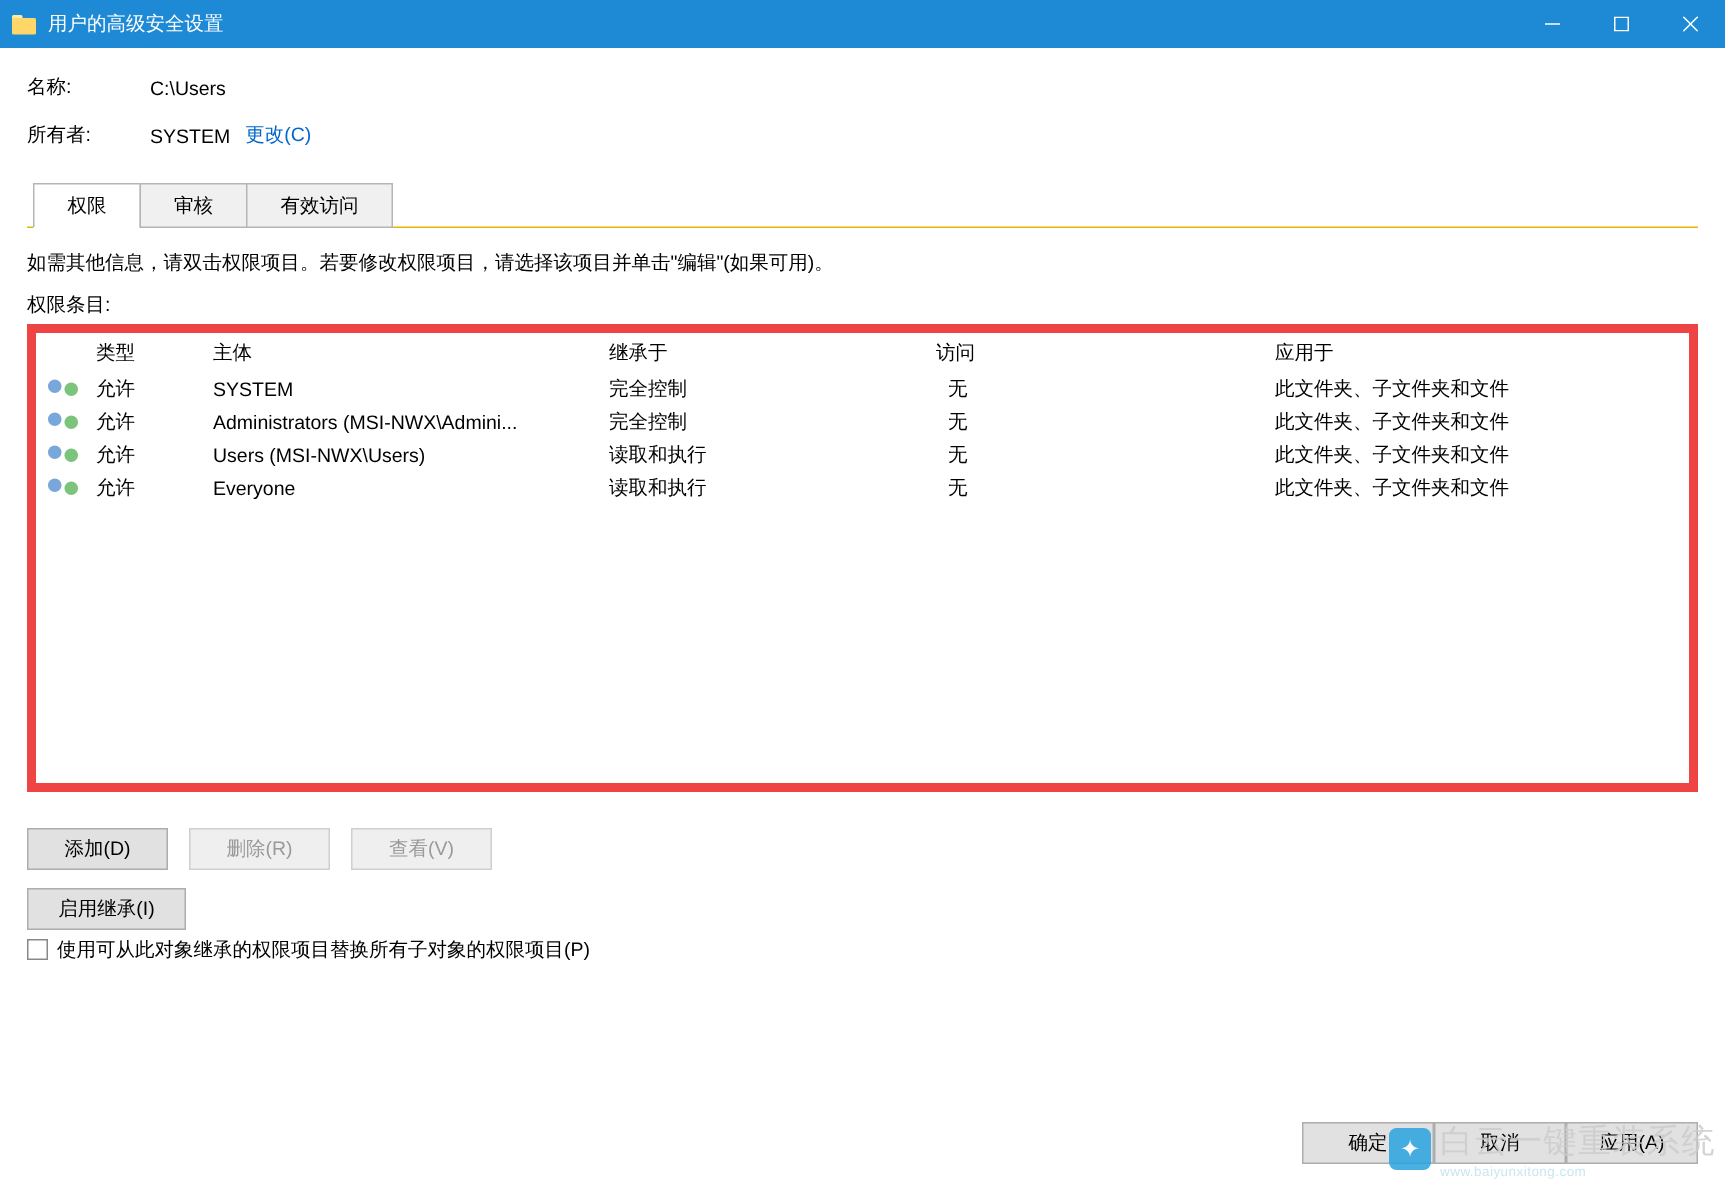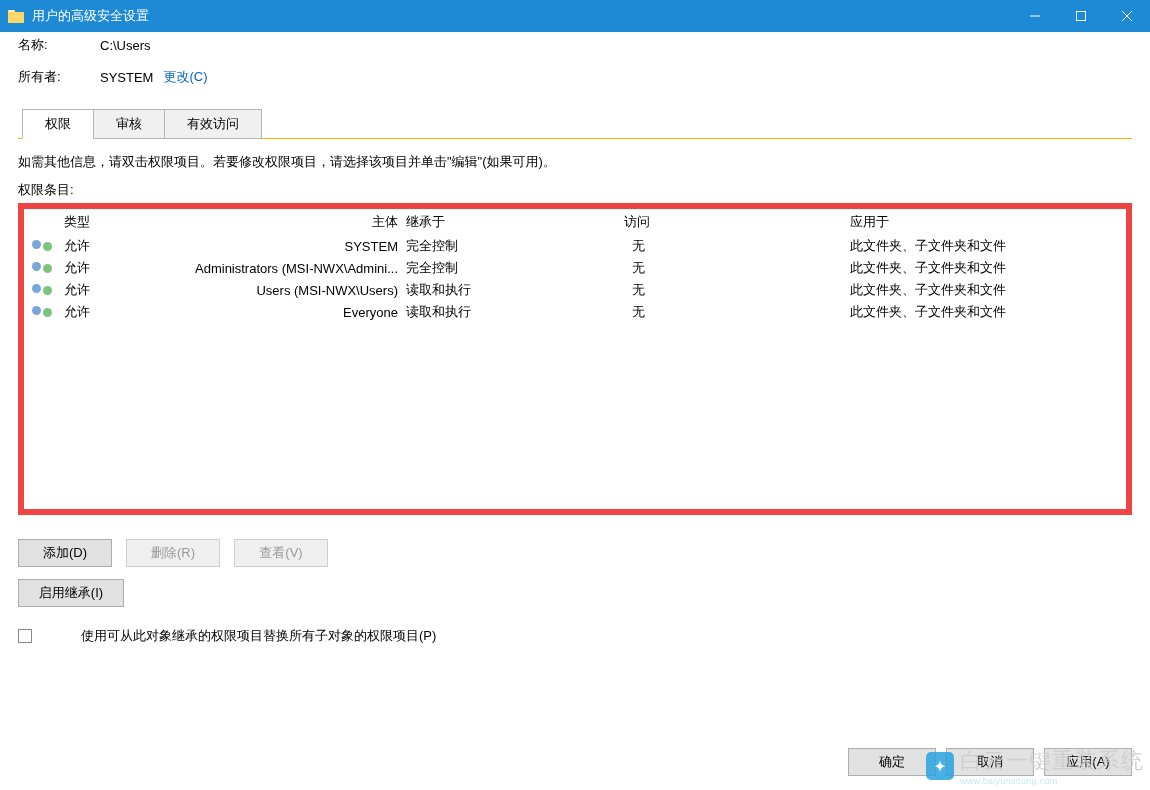--- a/index.html
+++ b/index.html
@@ -5,54 +5,54 @@
 * { box-sizing: border-box; margin: 0; padding: 0; }
 body { width: 1150px; height: 790px; font-family: "Microsoft YaHei", "Segoe UI", sans-serif; font-size: 13px; background: #fff; overflow: hidden; position: relative; }
 .titlebar { height: 32px; background: #1e8ad6; display: flex; align-items: center; color: #ffffff; padding-left: 8px; }
 .titlebar .folder-ico { width: 16px; height: 13px; margin-right: 8px; position: relative; }
 .titlebar .folder-ico::before { content:""; position:absolute; top:0; left:0; width:7px; height:3px; background:#ffe9a6; border-top-left-radius:1px; border-top-right-radius:1px;}
 .titlebar .folder-ico::after { content:""; position:absolute; top:2px; left:0; width:16px; height:11px; background:#ffd768; border-radius:1px;}
 .titlebar .title { flex: 1; }
 .winbtns { display: flex; }
 .winbtn { width: 46px; height: 32px; display: flex; align-items: center; justify-content: center; color: #fff; }
 .winbtn svg { width: 10px; height: 10px; }
-.content { padding: 4px 18px 10px 18px; height: calc(100% - 32px); display: flex; flex-direction: column; }
+.content { padding: 17px 18px 10px 18px; height: calc(100% - 32px); display: flex; flex-direction: column; }
 .info-rows { margin-bottom: 14px; }
 .info-row { display: flex; align-items: center; margin-bottom: 14px; }
 .info-label { width: 82px; }
 .info-value { }
 .change-link { color: #0066cc; margin-left: 10px; cursor: pointer; }
 .replace-row { margin-left: 82px; display: flex; align-items: center; border: 3px solid #e63422; padding: 6px 10px 6px 6px; width: fit-content; }
 .cb { width: 14px; height: 14px; border: 1px solid #1e8ad6; margin-right: 6px; display:flex; align-items:center; justify-content:center; }
 .cb.checked::after { content:""; width:8px; height:4px; border-left:2px solid #1e8ad6; border-bottom:2px solid #1e8ad6; transform: rotate(-45deg) translate(1px,-1px); }
 .cb2 { width: 14px; height: 14px; border: 1px solid #888; margin-right: 6px; display:inline-block; vertical-align:middle; }
 .tabs { display: flex; border-bottom: 1px solid #eab308; padding-left: 4px; }
 .tab { padding: 5px 22px; border: 1px solid #b5b5b5; background: #f0f0f0; margin-right: -1px; cursor: pointer; position: relative; top: 1px; }
 .tab.active { background: #fff; border-bottom: 1px solid #fff; }
 .instr { margin: 14px 0 10px 0; }
 .entries-label { margin-bottom: 4px; }
 .entries-box { border: 6px solid #ef4444; height: 312px; overflow: hidden; }
 .entries-header, .entries-row { display: flex; align-items: center; padding: 2px 4px; }
 .entries-header { font-weight: 400; padding: 4px 4px; }
 .entries-header .col, .entries-row .col { overflow: hidden; white-space: nowrap; text-overflow: ellipsis; padding-right: 8px; }
 .col-icon { width: 36px; flex: 0 0 36px; display:flex; justify-content:center;}
 .col-type { width: 78px; flex: 0 0 78px; }
-.col-principal { width: 264px; flex: 0 0 264px; text-align: right; }
+.col-principal { width: 264px; flex: 0 0 264px; }
 .col-access { width: 226px; flex: 0 0 226px; }
 .col-inherited { width: 218px; flex: 0 0 218px; }
 .col-applies { flex: 1; }
 .users-ico { width:20px; height:16px; position:relative; }
 .users-ico::before { content:""; position:absolute; left:0; top:2px; width:9px; height:9px; border-radius:50%; background:#7aa7d9;}
 .users-ico::after { content:""; position:absolute; right:0; top:4px; width:9px; height:9px; border-radius:50%; background:#7cc47c;}
 .button-row { display: flex; gap: 14px; margin-top: 24px; }
 .btn { padding: 4px 0; min-width: 94px; text-align:center; border: 1px solid #adadad; background: #e1e1e1; cursor: pointer; font-size: 13px; font-family: inherit;}
 .btn:disabled { color: #9a9a9a; background: #efefef; border-color:#cfcfcf; }
 .enable-inherit { margin-top: 12px; }
-.replace-all-row { margin-top: 20px; display: flex; align-items: center; gap: 43px; }
-.footer-btns { position: absolute; right: 18px; bottom: 14px; display: flex; gap: 10px; }
+.replace-all-row { margin-top: 4px; display: flex; align-items: center; }
+.footer-btns { position: absolute; right: 18px; bottom: 14px; display: flex; }
 .btn.footer { min-width: 88px; }
 .watermark { position: absolute; right: 6px; bottom: 4px; font-size: 11px; color: #9dd0e8; display:flex; align-items:center; gap:6px; pointer-events:none; opacity:0.85;}
 .watermark .badge { width:28px; height:28px; background:#2aa3e0; border-radius:5px; display:flex; align-items:center; justify-content:center; color:#fff; font-size:16px;}
 .watermark .txt1 { color:#ccc; font-size:22px; letter-spacing:1px;}
 .watermark .txt2 { color:#bfe2f0; font-size:9px; letter-spacing:0.3px; display:block;}
 .spacer { flex:1; }
 </style>
 </head>
 <body>
 

